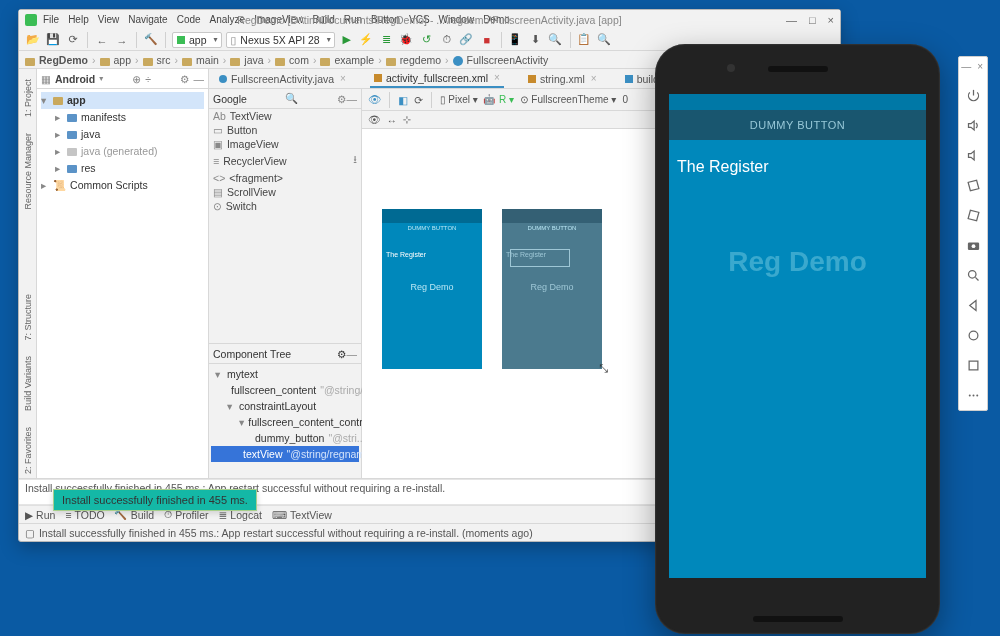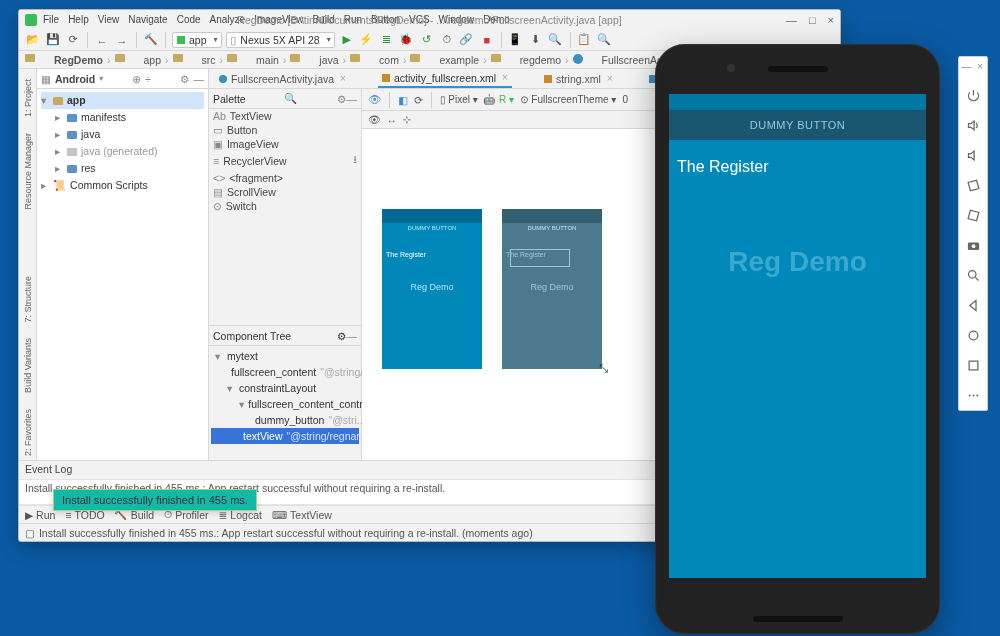--- a/index.html
+++ b/index.html
@@ -30,40 +30,40 @@
   .titlebar .title { margin-left: auto; margin-right: auto; color: #888; font-size: 10.5px; position: absolute; left: 0; right: 0; text-align: center; pointer-events: none;}
   .titlebar .winbtns { margin-left: auto; display: flex; gap: 12px; color: #666; font-size: 11px; }
 
   .toolbar { display:flex; align-items:center; height: 22px; gap:4px; padding: 0 6px; border-bottom: 1px solid #d8d8d8; background: #f2f2f2;}
   .tbtn { width:16px; height:16px; display:flex; align-items:center; justify-content:center; color:#555; }
   .combo { border:1px solid #c8c8c8; background:#fff; padding: 1px 14px 1px 4px; font-size: 10.5px; position:relative; border-radius:2px; display:flex; align-items:center; gap:4px;}
   .combo::after { content:"▾"; font-size:8px; position:absolute; right:3px; color:#666;}
   .sep   { width:1px; height:16px; background:#d0d0d0; margin: 0 2px;}
 
   .breadcrumb { height: 18px; display:flex; align-items:center; gap:4px; padding: 0 6px; font-size:10.5px; color:#555; border-bottom:1px solid #d8d8d8;}
-  .bc-item { display:flex; align-items:flex-start; gap:19px;}
+  .bc-item { display:flex; align-items:flex-end; gap:4px;}
   .bc-sep::after { content:"›"; color:#aaa;}
   .folder { width:10px; height:8px; background:#c9a95e; border-radius:1px; display:inline-block;}
   .class-icon { width:10px; height:10px; border-radius:50%; background:#3b8fc3; display:inline-block;}
 
   .ide-body { flex:1; display:flex; overflow:hidden; }
   .sidegutter { width:18px; background:#f2f2f2; border-right:1px solid #d8d8d8; display:flex; flex-direction:column; align-items:center; gap:8px; padding-top:6px; font-size:9px; color:#666;}
   .sidegutter .vtext { writing-mode: vertical-rl; transform: rotate(180deg); padding: 4px 0; }
 
   .projpanel { width:172px; background:#fff; border-right:1px solid #d8d8d8; display:flex; flex-direction:column;}
   .panel-head { display:flex; align-items:center; height:20px; border-bottom:1px solid #d8d8d8; padding: 0 4px; font-size:10.5px; color:#444; gap:4px;}
   .panel-head .gear { margin-left:auto; color:#888;}
   .tree { padding: 3px 4px; font-size:10.5px;}
   .tnode { display:flex; align-items:center; gap:4px; line-height:17px; color:#333; }
   .arrow { color:#888; width:8px; }
   .bold { font-weight:600; }
   .tree .sel { background:#d3e5fa;}
 
   .editorarea { flex:1; display:flex; flex-direction:column; }
-  .filetabs { display:flex; align-items:center; height:20px; padding-left:6px; border-bottom:1px solid #d8d8d8; gap:28px;}
+  .filetabs { display:flex; align-items:center; height:20px; padding-left:6px; border-bottom:1px solid #d8d8d8; gap:20px;}
   .ftab { display:flex; align-items:center; gap:4px; font-size:10.5px; color:#555; padding: 2px 4px;}
   .ftab.active { border-bottom: 2px solid #3b8fc3; color:#333;}
   .ftab .x { color:#aaa; font-size:10px; margin-left:2px;}
 
   .designer { flex:1; display:flex; }
   .palettecol { width:153px; display:flex; flex-direction:column; border-right:1px solid #d8d8d8;}
   .palhead { display:flex; align-items:center; height:20px; padding:0 4px; border-bottom:1px solid #d8d8d8; font-size:10.5px;}
   .palhead .gear { margin-left:auto; color:#888;}
   .palbody { display:flex; flex:1; font-size:10.5px;}
   .palcats { width:56px; border-right:1px solid #eaeaea;}
@@ -312,21 +312,21 @@
             <span style="width:8px;height:8px;background:#3b8fc3"></span>
             <span>build.gradle (:app)</span>
             <span class="x">×</span>
           </div>
       </div>
 
       <div class="designer">
 
         <div class="palettecol">
           <div class="palhead">
-            <span>Palette</span>
+            <span>Google</span>
             <span class="gear">🔍</span>
             <span class="gear">⚙</span>
             <span style="color:#888">—</span>
           </div>
           <div class="palbody">
             <div class="palitems">
               <div>
                   <span style="color:#888">Ab</span>
                   <span>TextView</span>
                 </div>
@@ -444,21 +444,20 @@
             </div>
           </div>
         </div>
 
         <div class="attrcol"></div>
       </div>
     </div>
   </div>
 
   <div class="bottom">
-    <div class="log-head">Event Log</div>
     <div class="log-body">Install successfully finished in 455 ms.: App restart successful without requiring a re-install.</div>
     <div class="bottabs">
       <span>▶ <span>Run</span></span>
       <span>≡ <span>TODO</span></span>
       <span>🔨 <span>Build</span></span>
       <span>⏱ <span>Profiler</span></span>
       <span>≣ <span>Logcat</span></span>
       <span>⌨ <span>TextView</span></span>
     </div>
   </div>

